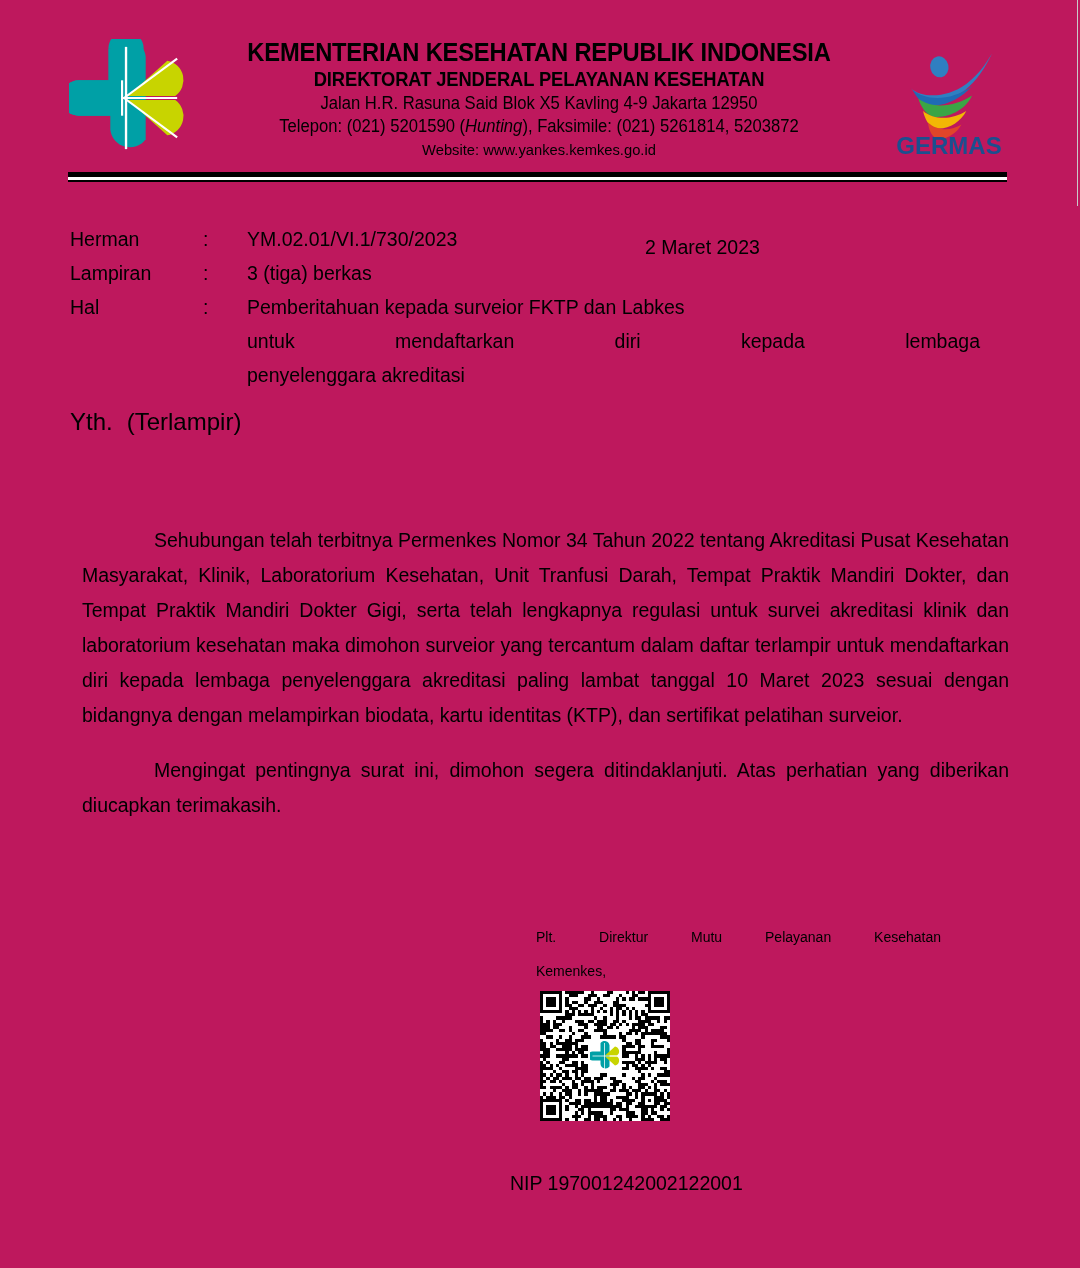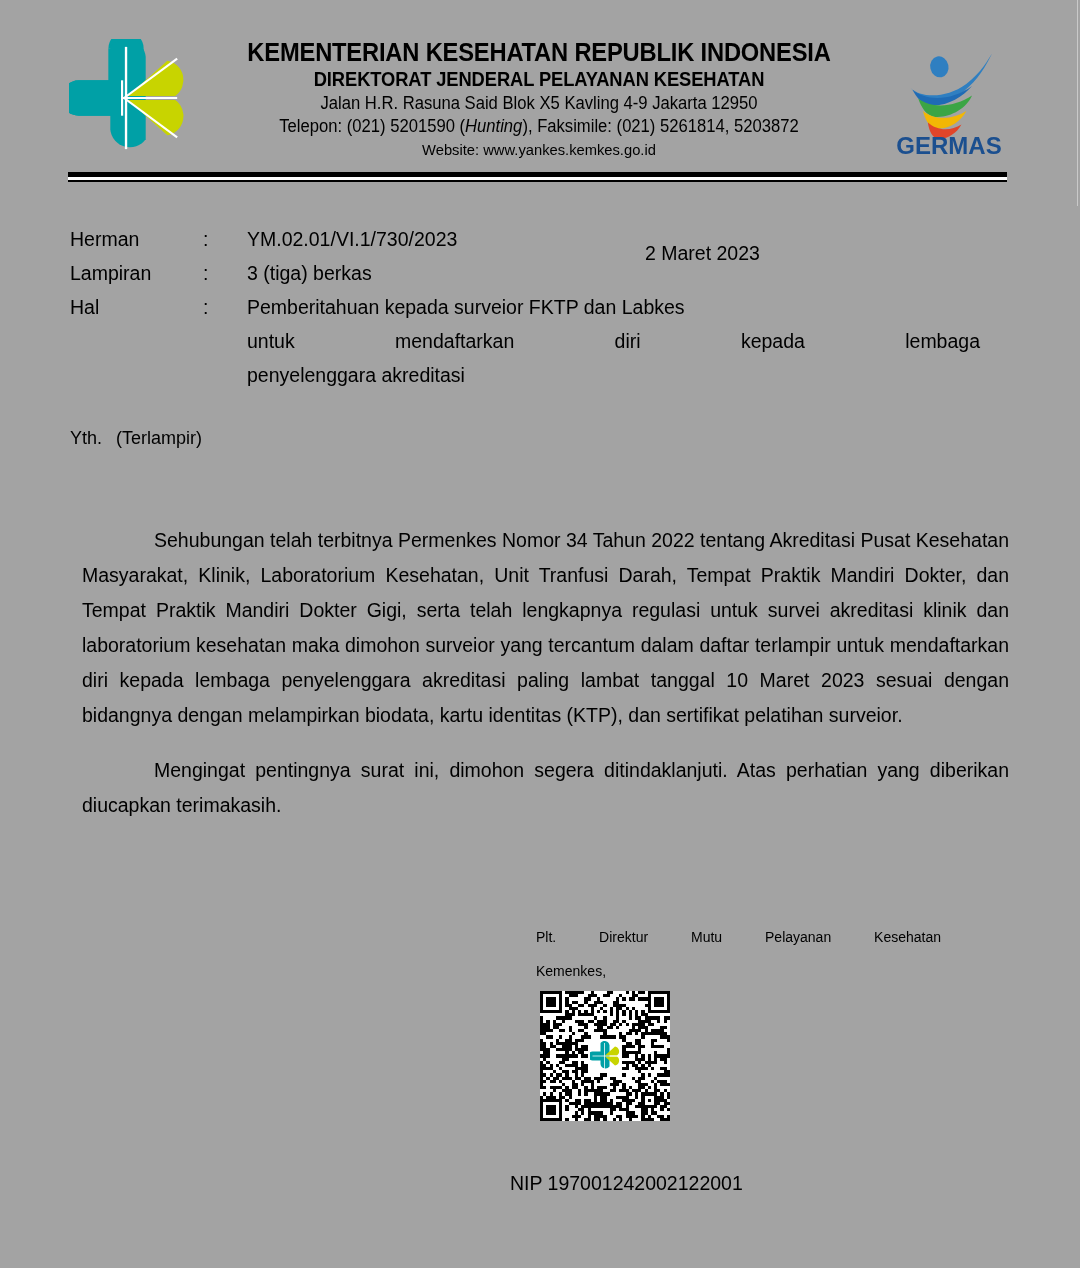--- a/index.html
+++ b/index.html
@@ -9,21 +9,21 @@
     background: #ffffff;
   }
   body {
     font-family: "Liberation Sans", sans-serif;
     color: #000000;
   }
   #page {
     position: relative;
     width: 1080px;
     height: 1268px;
-    background: #a3a3a3;
+    background: #be185d;
     overflow: hidden;
   }
 
   
   .edge-rule {
     position: absolute;
     left: 1077px;
     top: 0;
     width: 1px;
     height: 206px;
@@ -121,21 +121,21 @@
     font-size: 19.5px;
     line-height: 34px;
   }
   .meta-row { display: flex; align-items: flex-start; }
   .meta-label { width: 133px; flex: 0 0 133px; }
   .meta-colon { width: 13px; flex: 0 0 13px; }
   .meta-value { flex: 1 1 auto; margin-left: 31px; }
   .meta-date {
     position: absolute;
     left: 575px;
-    top: 14px;
+    top: 8px;
     font-size: 19.5px;
     white-space: nowrap;
   }
   .hal-just {
     width: 462px;
     text-align: justify;
     text-align-last: left;
   }
   .hal-just .jline {
     display: block;
@@ -144,22 +144,22 @@
   }
   .hal-just .jlast {
     display: block;
     text-align-last: left;
   }
 
   
   .yth {
     position: absolute;
     left: 70px;
-    top: 428px;
-    font-size: 18px;
+    top: 408px;
+    font-size: 24px;
   }
   .yth .sp { display: inline-block; width: 14px; }
 
   
   .body-block {
     position: absolute;
     left: 70px;
     top: 523px;
     width: 939px;
     font-size: 19.5px;

